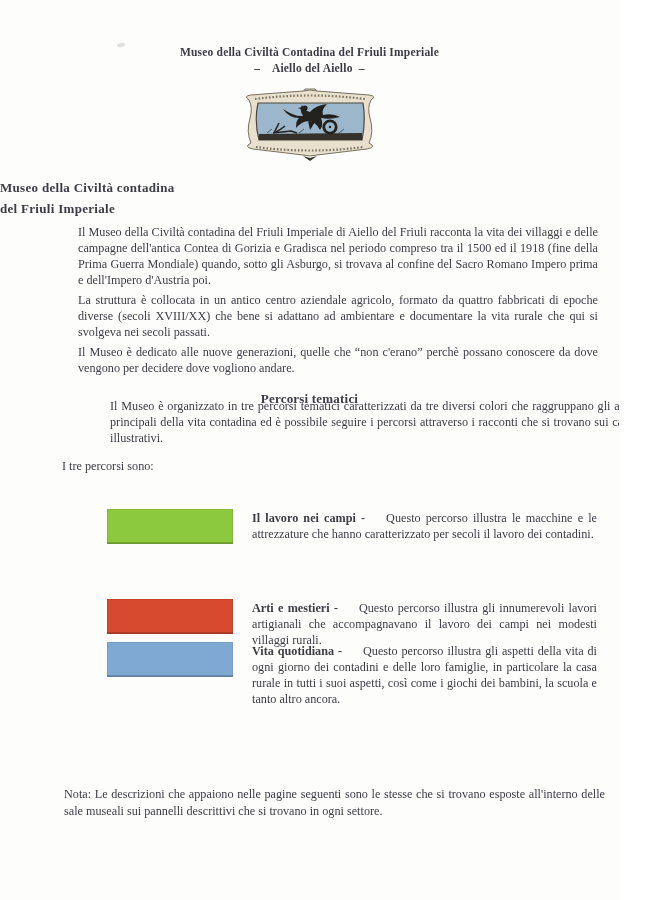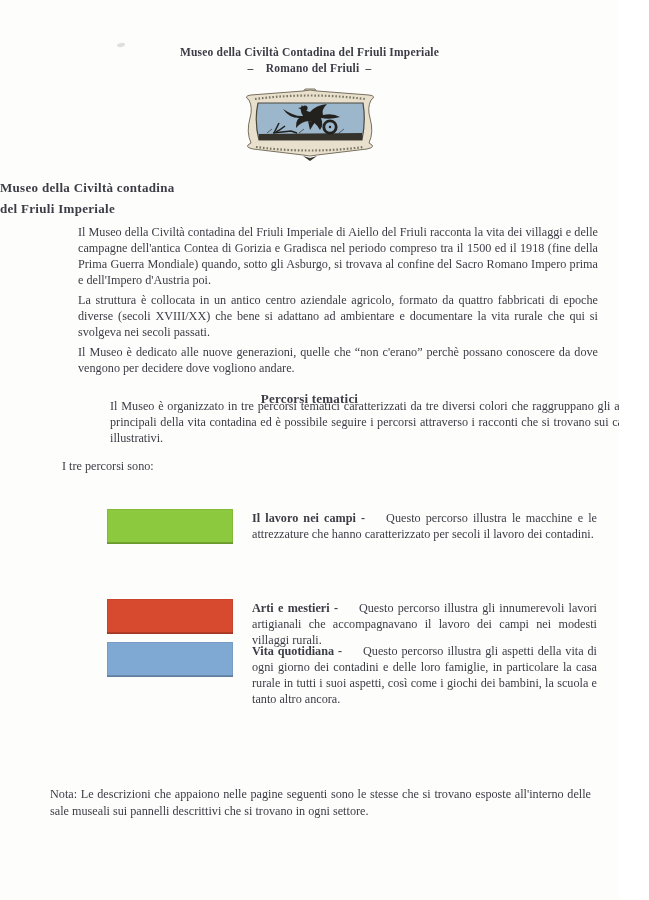--- a/index.html
+++ b/index.html
@@ -55,34 +55,34 @@
   .swatch {
     flex:none; width:126px; height:35px;
     box-shadow: inset 0 -2px 0 rgba(0,0,0,.18), inset 0 0 0 1px rgba(0,0,0,.07);
   }
   .path-text {
     margin-left:19px; width:345px; margin-top:1px;
     font-size:12.2px; line-height:16px; text-align:justify;
   }
   .path-label { font-weight:bold; margin-right:21px; }
   .note {
-    position:absolute; top:786px; left:50px; width:541px;
+    position:absolute; top:786px; left:64px; width:541px;
     font-size:12.2px; line-height:17px; text-align:justify;
   }
 </style>
 </head>
 <body>
 
 <div class="page">
 
   <div class="scan-artifact"></div>
 
   <div class="doc-header">
     <div class="line1">Museo della Civiltà Contadina del Friuli Imperiale</div>
-    <div class="line2">–    Romano del Friuli  –</div>
+    <div class="line2">–    Aiello del Aiello  –</div>
   </div>
 
   <div class="logo-wrap">
     <svg width="142" height="74" viewBox="0 0 142 74" aria-hidden="true">
 
       <path d="M62,7 L66,1 L76,1 L80,7 Z" fill="#e7dfcc" stroke="#7a7468" stroke-width="1"></path>
 
       <path d="M10,12 Q4,8 12,7 L64,3 Q71,1 78,3 L130,7 Q138,8 132,12 Q128,20 131,30 Q135,44 130,55 Q138,59 128,61 L78,67 Q71,69 64,67 L14,61 Q4,59 12,55 Q7,44 11,30 Q14,20 10,12 Z" fill="#e8e0cd" stroke="#77705f" stroke-width="1"></path>
 
       <path d="M16,11 Q70,4 126,11" fill="none" stroke="#55503f" stroke-width="2.2" stroke-dasharray="1.6,1.9" opacity=".75"></path>

